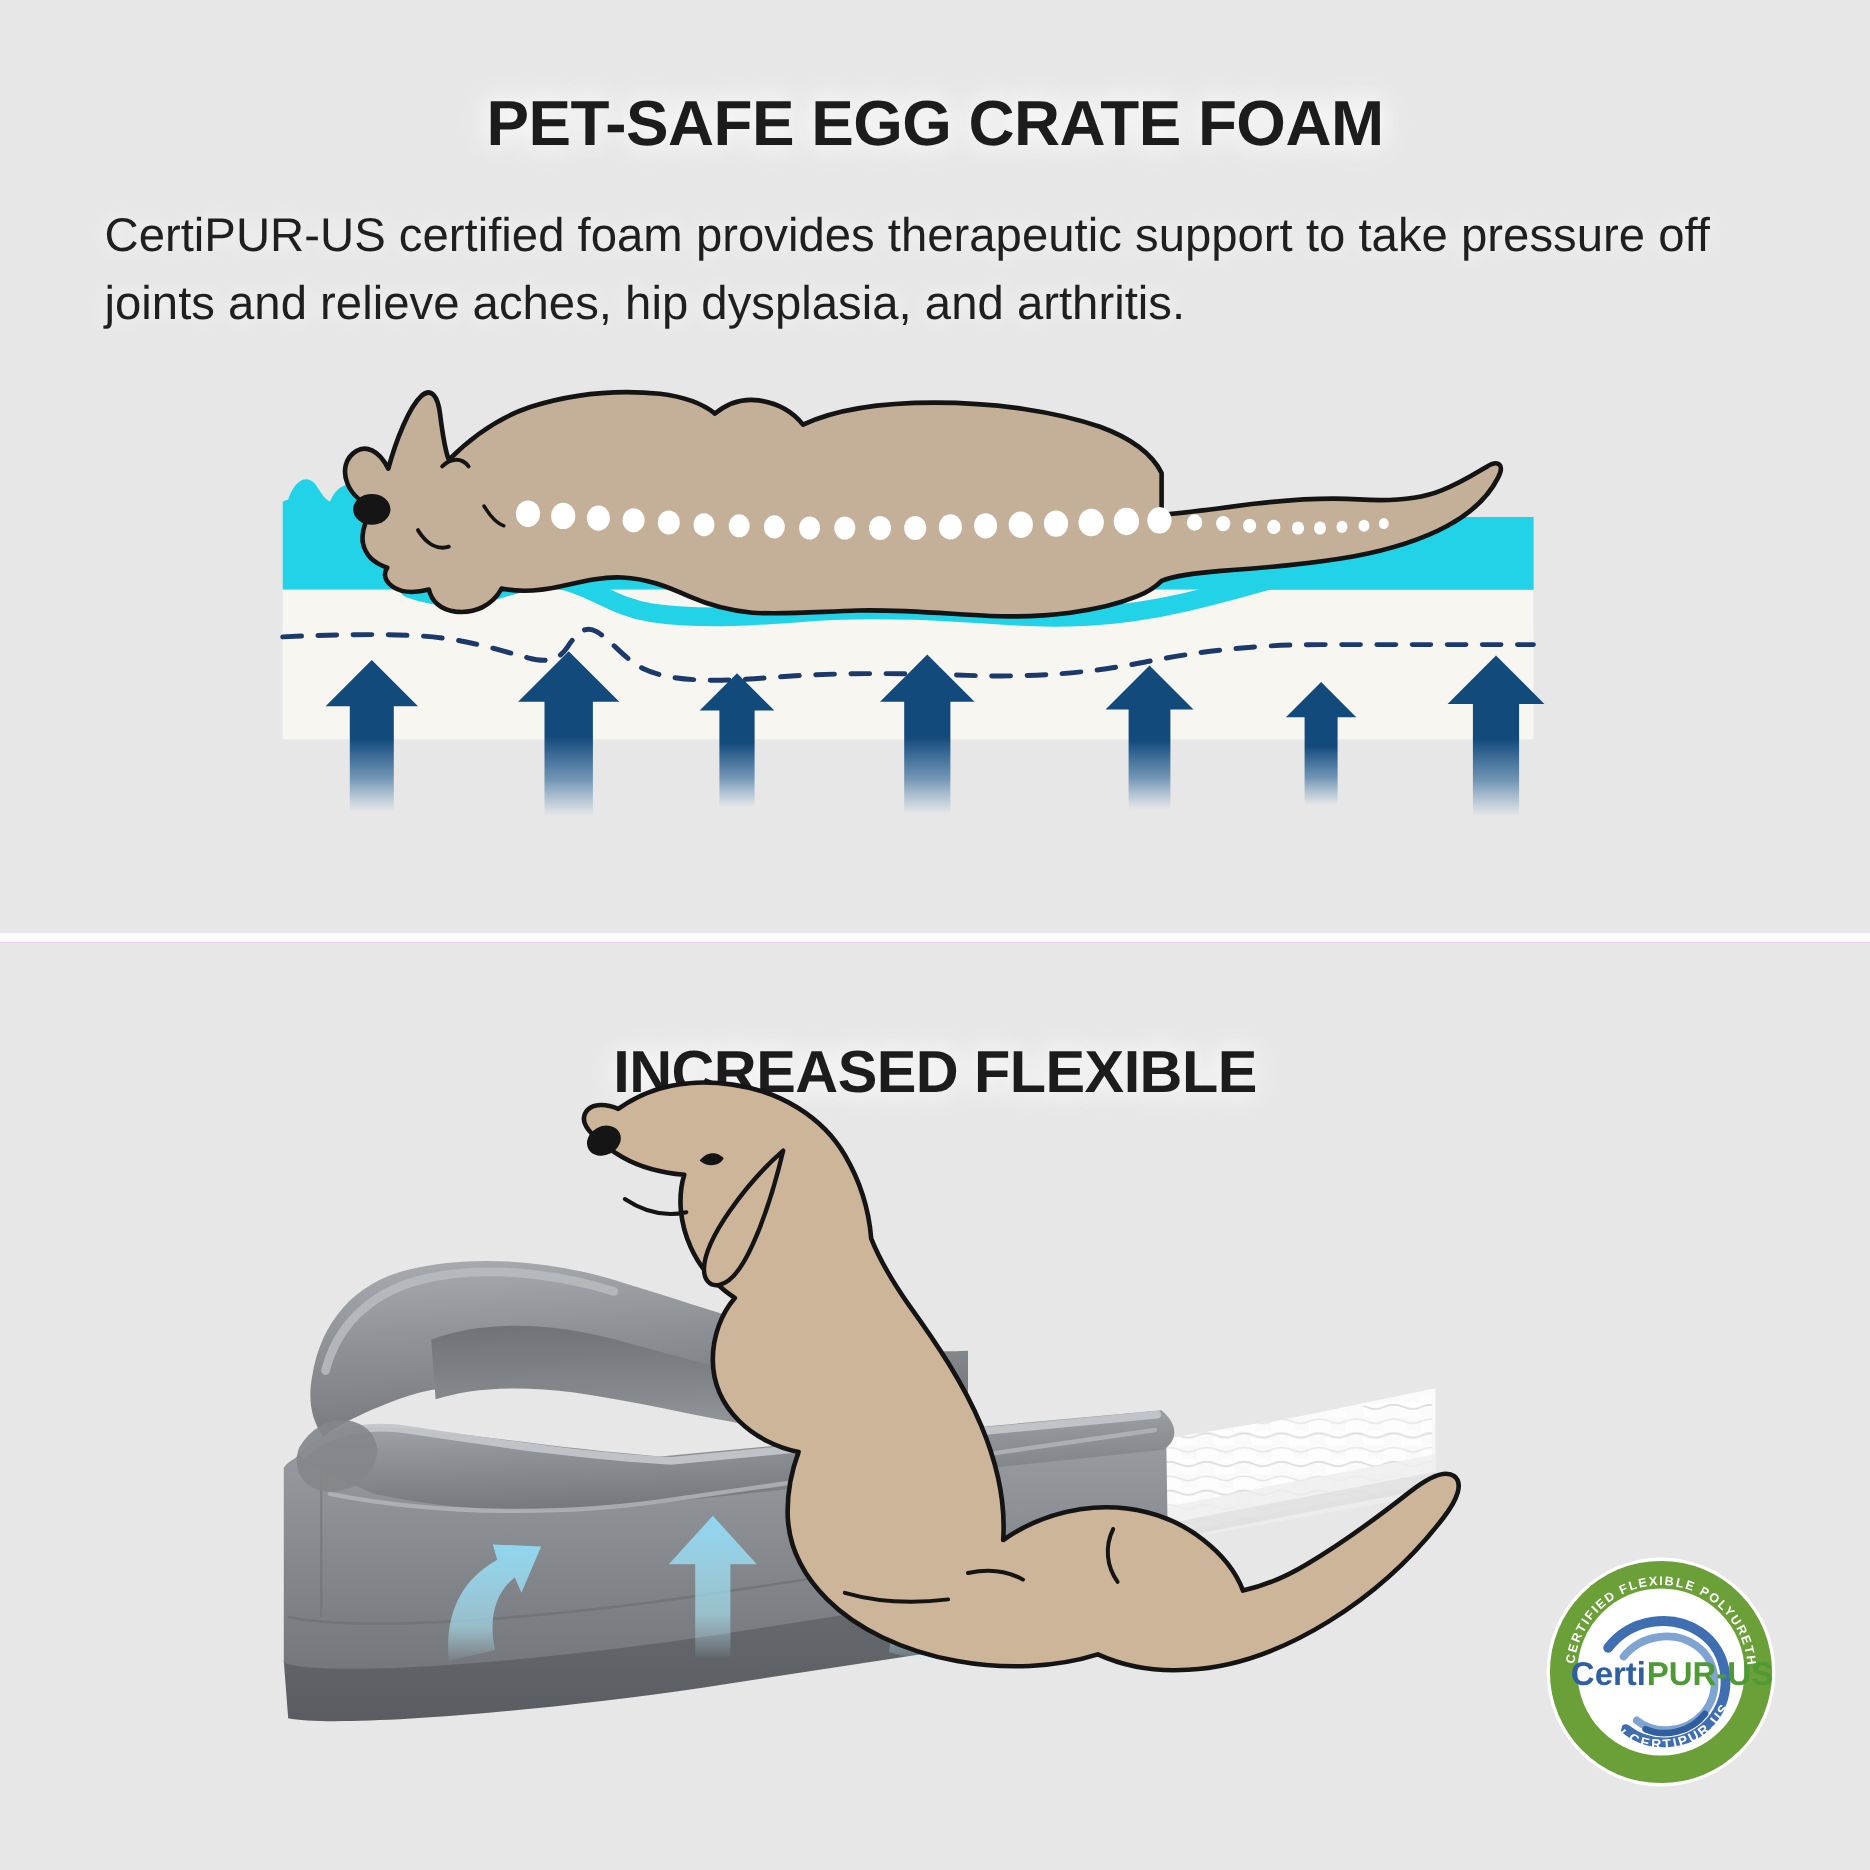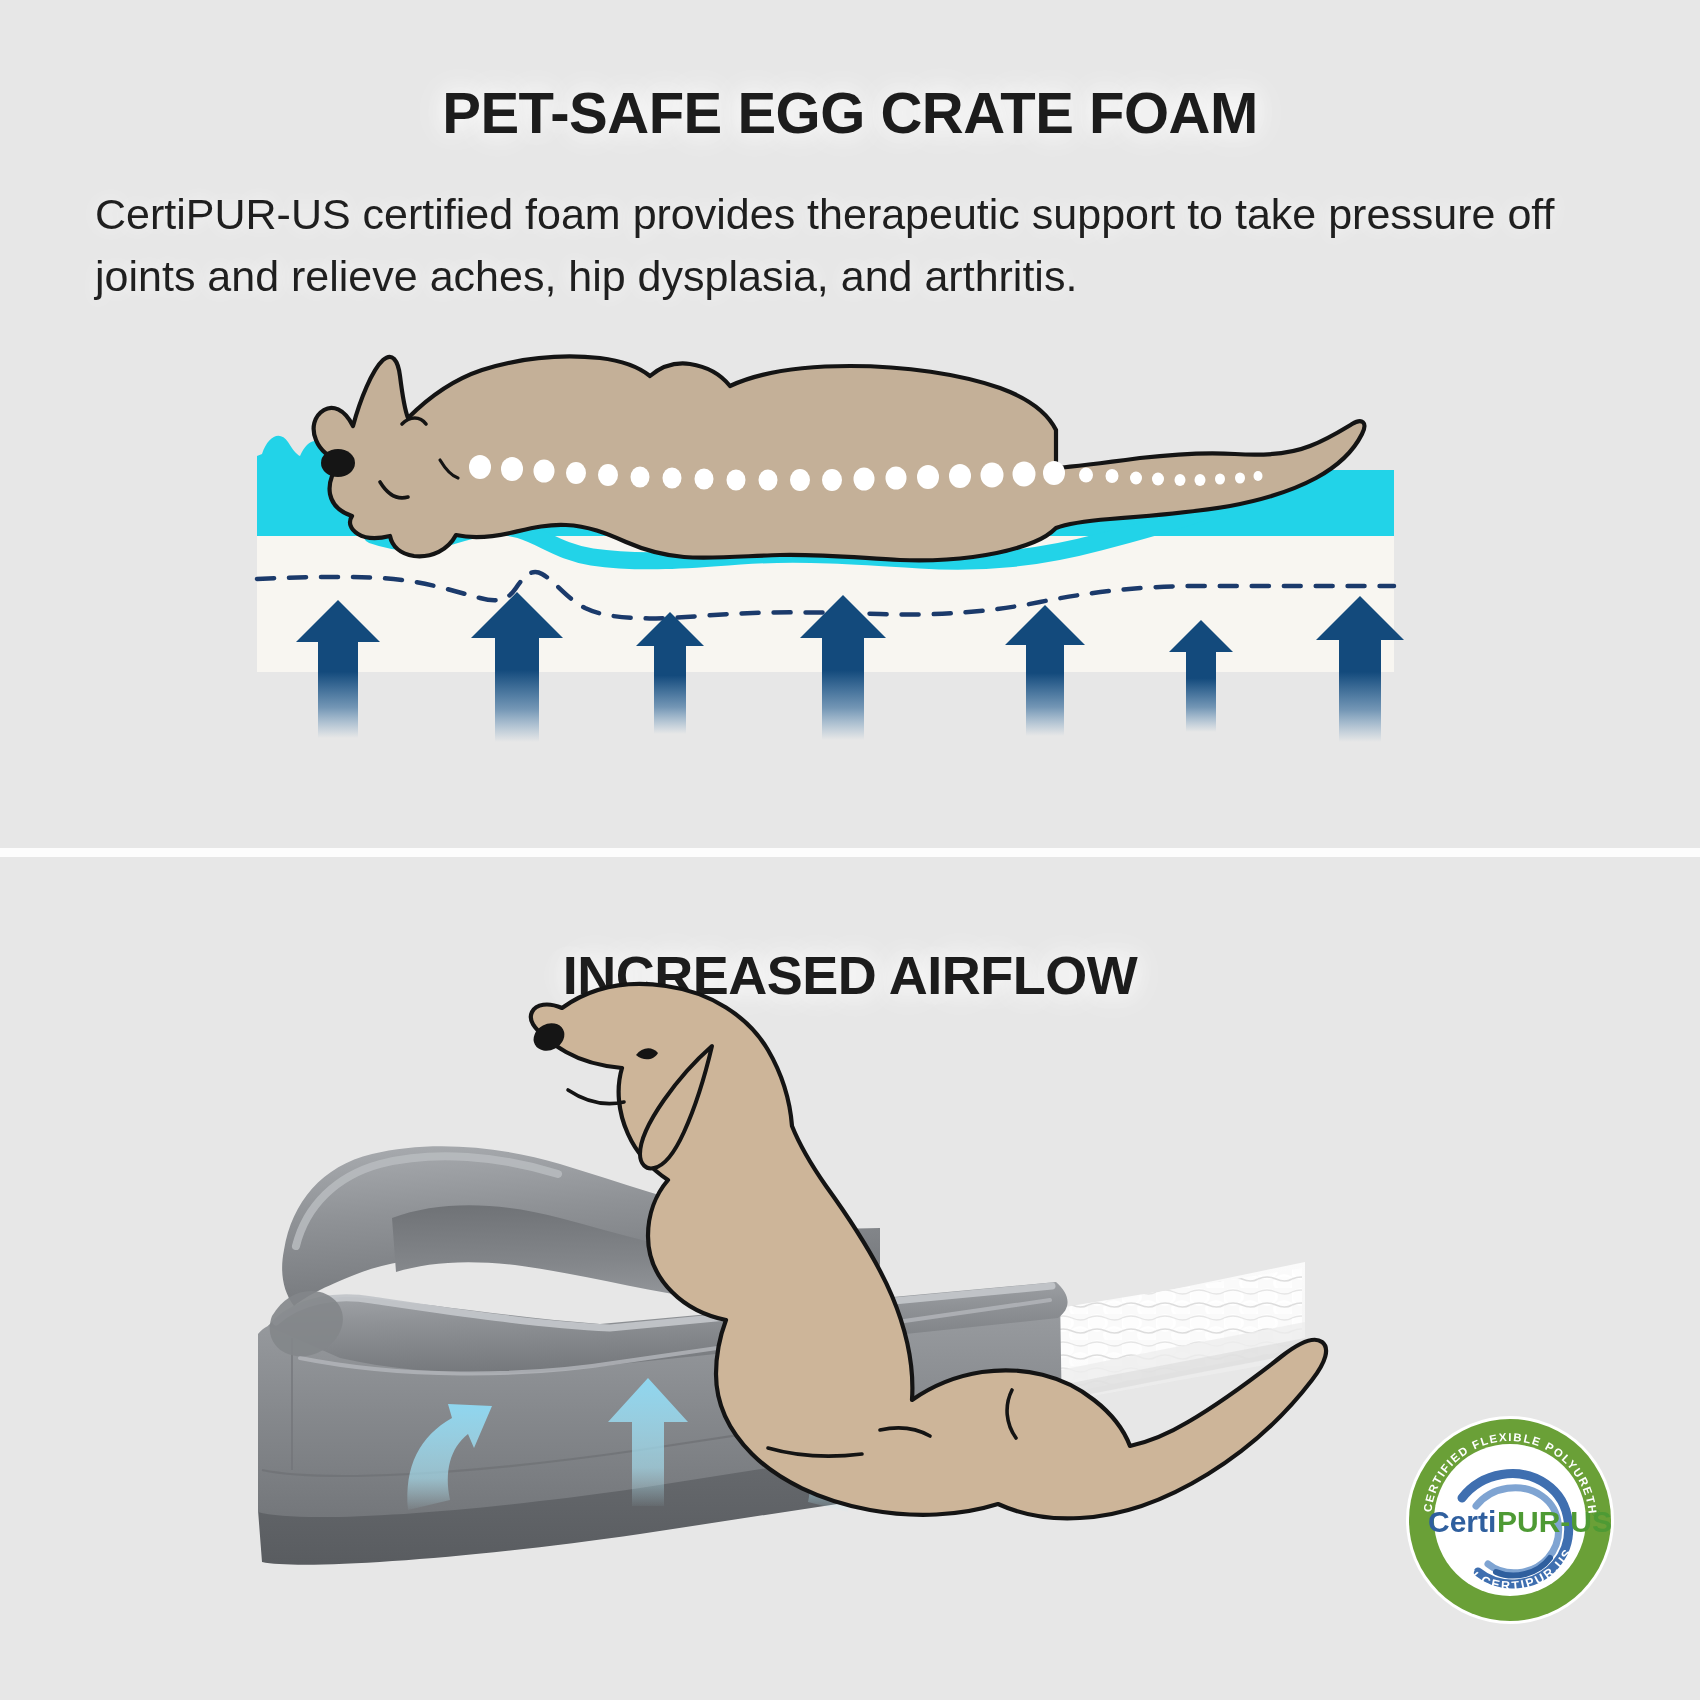--- a/index.html
+++ b/index.html
@@ -215,21 +215,21 @@
       <g>
         <path d="M1360,266 L1404,310 L1381,310 L1381,412 L1339,412 L1339,310 L1316,310 Z"></path>
       </g>
     </g>
   </svg>
 
   <div class="panel-divider"></div>
 
   <div class="panel-bottom"></div>
 
-  <div class="headline headline-2">INCREASED AIRFLOW</div>
+  <div class="headline headline-2">INCREASED FLEXIBLE</div>
 
   <svg class="art-bottom" viewBox="0 0 1700 650">
     <defs>
       <linearGradient id="bolsterTop" x1="0" y1="0" x2="0.25" y2="1">
         <stop offset="0%" stop-color="#a9acb0"></stop>
         <stop offset="45%" stop-color="#8f9296"></stop>
         <stop offset="100%" stop-color="#75787c"></stop>
       </linearGradient>
       <linearGradient id="bolsterInner" x1="0" y1="0" x2="0.1" y2="1">
         <stop offset="0%" stop-color="#6f7276"></stop>

